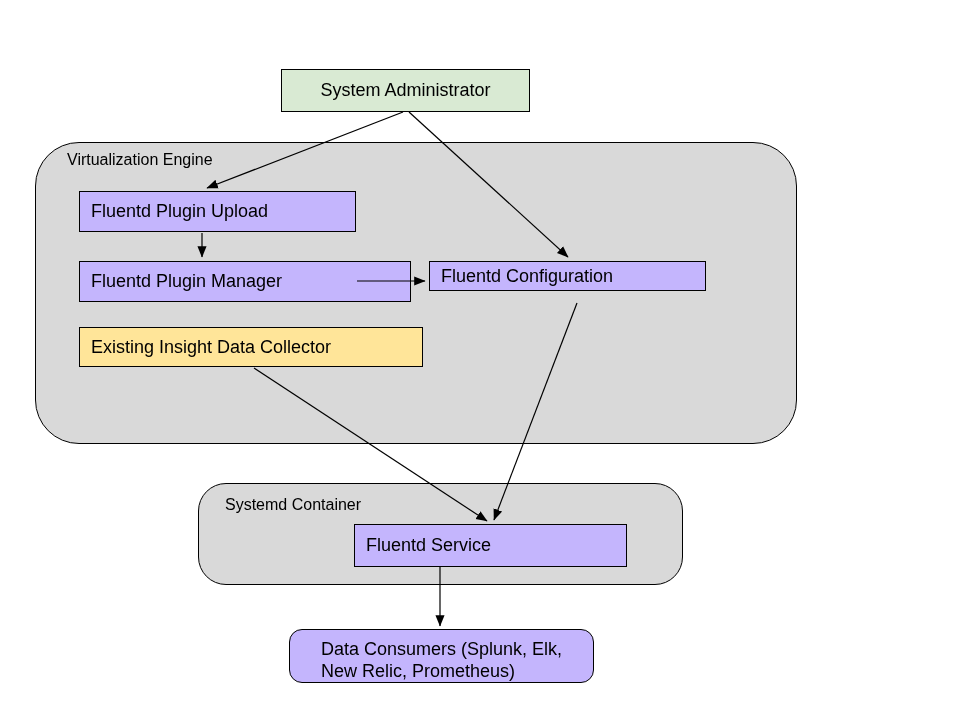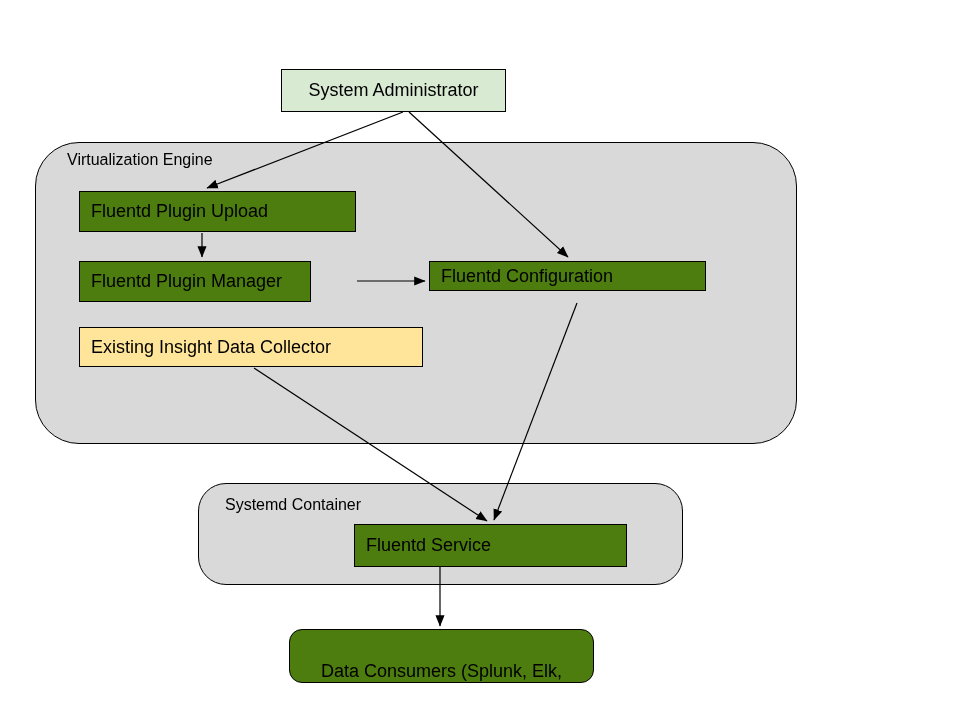--- a/index.html
+++ b/index.html
@@ -44,21 +44,21 @@
     font-size: 18px;
     color: #000000;
     padding-left: 11px;
     white-space: nowrap;
   }
   .node.centered {
     justify-content: center;
     padding-left: 0;
   }
   .node.green  { background: #d9ead3; }
-  .node.blue   { background: #4d7c0f; }
+  .node.blue   { background: #c4b5fd; }
   .node.yellow { background: #ffe599; }
   .node.rounded { border-radius: 13px; }
   .node.multiline {
     flex-direction: column;
     align-items: flex-start;
     justify-content: flex-end;
     line-height: 22px;
     padding-left: 31px;
   }
   #ve-container {
@@ -76,52 +76,53 @@
     pointer-events: none;
     z-index: 10;
   }
 </style>
 </head>
 <body>
 
 <div id="screen">
 
 
-  <div class="node green centered" style="left:281px; top:69px; width:225px; height:43px;">
+  <div class="node green centered" style="left:281px; top:69px; width:249px; height:43px;">
     <span>System Administrator</span>
   </div>
 
   <div class="container" id="ve-container"></div>
   <div class="container-label" style="left:67px; top:151px;">Virtualization Engine</div>
 
   <div class="node blue" style="left:79px; top:191px; width:277px; height:41px;">
     <span>Fluentd Plugin Upload</span>
   </div>
 
-  <div class="node blue" style="left:79px; top:261px; width:232px; height:41px;">
+  <div class="node blue" style="left:79px; top:261px; width:332px; height:41px;">
     <span>Fluentd Plugin Manager</span>
   </div>
 
   <div class="node blue" style="left:429px; top:261px; width:277px; height:30px;">
     <span>Fluentd Configuration</span>
   </div>
 
   <div class="node yellow" style="left:79px; top:327px; width:344px; height:40px;text-align:right;">
     <span>Existing Insight Data Collector</span>
   </div>
 
   <div class="container" id="sc-container"></div>
   <div class="container-label" style="left:225px; top:496px;">Systemd Container</div>
 
   <div class="node blue" style="left:354px; top:524px; width:273px; height:43px;">
     <span>Fluentd Service</span>
   </div>
 
   <div class="node blue rounded multiline" style="left:289px; top:629px; width:305px; height:54px;">
     <span>Data Consumers (Splunk, Elk,</span>
+    <span>New Relic, Prometheus)</span>
   </div>
 
   <svg id="edge-layer" viewBox="0 0 960 720" xmlns="http://www.w3.org/2000/svg">
     <defs>
       <marker id="arrowhead" viewBox="0 0 10 10" refX="9" refY="5" markerWidth="10" markerHeight="10" orient="auto-start-reverse">
         <path d="M0,1.2 L9.5,5 L0,8.8 z" fill="#000000"></path>
       </marker>
     </defs>
     <line x1="403" y1="112" x2="207" y2="188" stroke="#000000" stroke-width="1.2" marker-end="url(#arrowhead)"></line>
     <line x1="409" y1="112" x2="568" y2="257" stroke="#000000" stroke-width="1.2" marker-end="url(#arrowhead)"></line>

